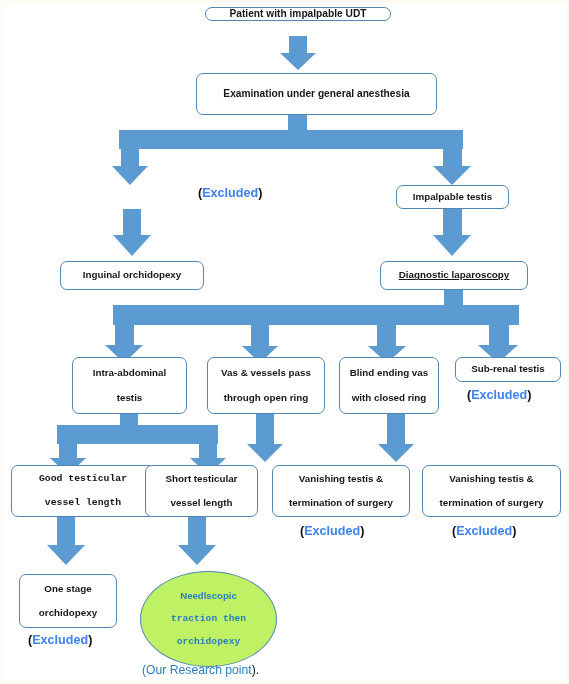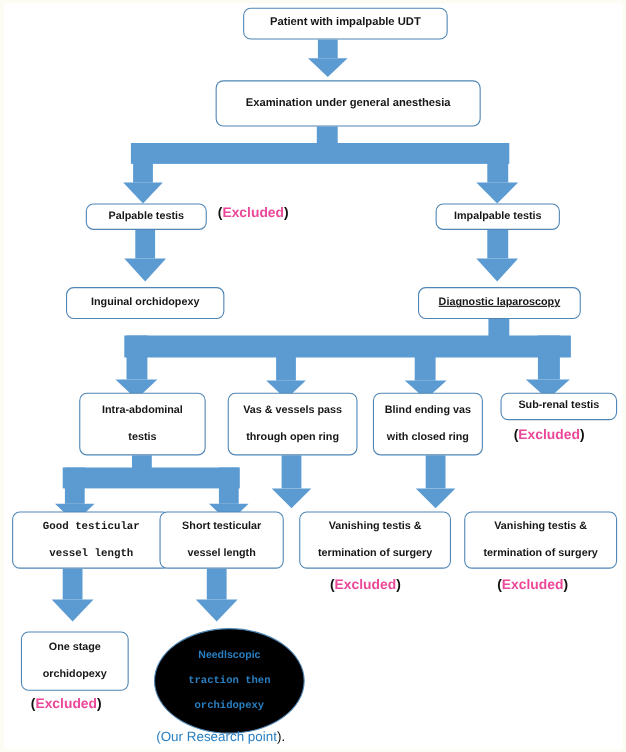--- a/index.html
+++ b/index.html
@@ -38,42 +38,42 @@
     z-index:3;
   }
   .node .ln{display:block;white-space:nowrap;}
   .node.two .ln+.ln{margin-top:14px;}
 
   .ellipse{
     position:absolute;
     box-sizing:border-box;
     border:1.4px solid #4f86b5;
     border-radius:50%;
-    background:#000000;
+    background:#bef264;
     color:#2a7fc1;
     font-weight:bold;
     display:flex;
     flex-direction:column;
     align-items:center;
     justify-content:center;
     text-align:center;
     line-height:1.05;
     z-index:3;
   }
   .ellipse .ln{display:block;white-space:nowrap;}
   .ellipse .ln+.ln{margin-top:13px;font-family:Liberation Mono, monospace;}
 
   .excluded{
     position:absolute;
     font-weight:bold;
     color:#111;
     white-space:nowrap;
     z-index:4;
   }
-  .excluded .red{color:#ec4899;text-align:right;}
+  .excluded .red{color:#3b82f6;text-align:right;}
 
   .research{
     position:absolute;
     font-weight:normal;
     color:#111;
     white-space:nowrap;
     z-index:4;
   }
   .research .blue{color:#2a7fc1;}
 
@@ -103,44 +103,41 @@
 </head>
 <body>
 
 <div id="canvas">
 
   <div class="edge-left"></div>
   <div class="edge-right"></div>
   <div class="edge-top"></div>
   <div class="edge-bottom"></div>
 
-  <div class="node" style="left:205px;top:7px;width:186px;height:29px;font-size:10.2px;margin-left:16px;">
+  <div class="node" style="left:205px;top:7px;width:186px;height:14px;font-size:10.2px;">
     <span class="ln">Patient with impalpable UDT</span>
   </div>
 
   <div class="stem" style="left:289px;top:36px;width:18px;height:17px;"></div>
   <div class="head" style="left:280px;top:53px;border-left-width:18px;border-right-width:18px;border-top-width:17px;"></div>
 
   <div class="node" style="left:175px;top:73px;width:241px;height:42px;font-size:10.2px;margin-left:21px;">
     <span class="ln">Examination under general anesthesia</span>
   </div>
 
   <div class="stem" style="left:288px;top:115px;width:19px;height:17px;"></div>
 
   <div class="bar" style="left:119px;top:130px;width:344px;height:19px;"></div>
 
   <div class="stem" style="left:121px;top:130px;width:18px;height:36px;"></div>
   <div class="head" style="left:112px;top:166px;border-left-width:18px;border-right-width:18px;border-top-width:19px;"></div>
 
   <div class="stem" style="left:443px;top:130px;width:19px;height:36px;"></div>
   <div class="head" style="left:433px;top:166px;border-left-width:19px;border-right-width:19px;border-top-width:19px;"></div>
 
-  <div class="node" style="left:78px;top:185px;width:110px;height:24px;font-size:9.8px;">
-    <span class="ln">Palpable testis</span>
-  </div>
 
   <div class="excluded" style="left:198px;top:186px;font-size:12.6px;">
     <span>(</span><span class="red">Excluded</span><span>)</span>
   </div>
 
   <div class="node" style="left:396px;top:185px;width:113px;height:24px;font-size:9.8px;">
     <span class="ln">Impalpable testis</span>
   </div>
 
   <div class="stem" style="left:123px;top:209px;width:18px;height:26px;"></div>

